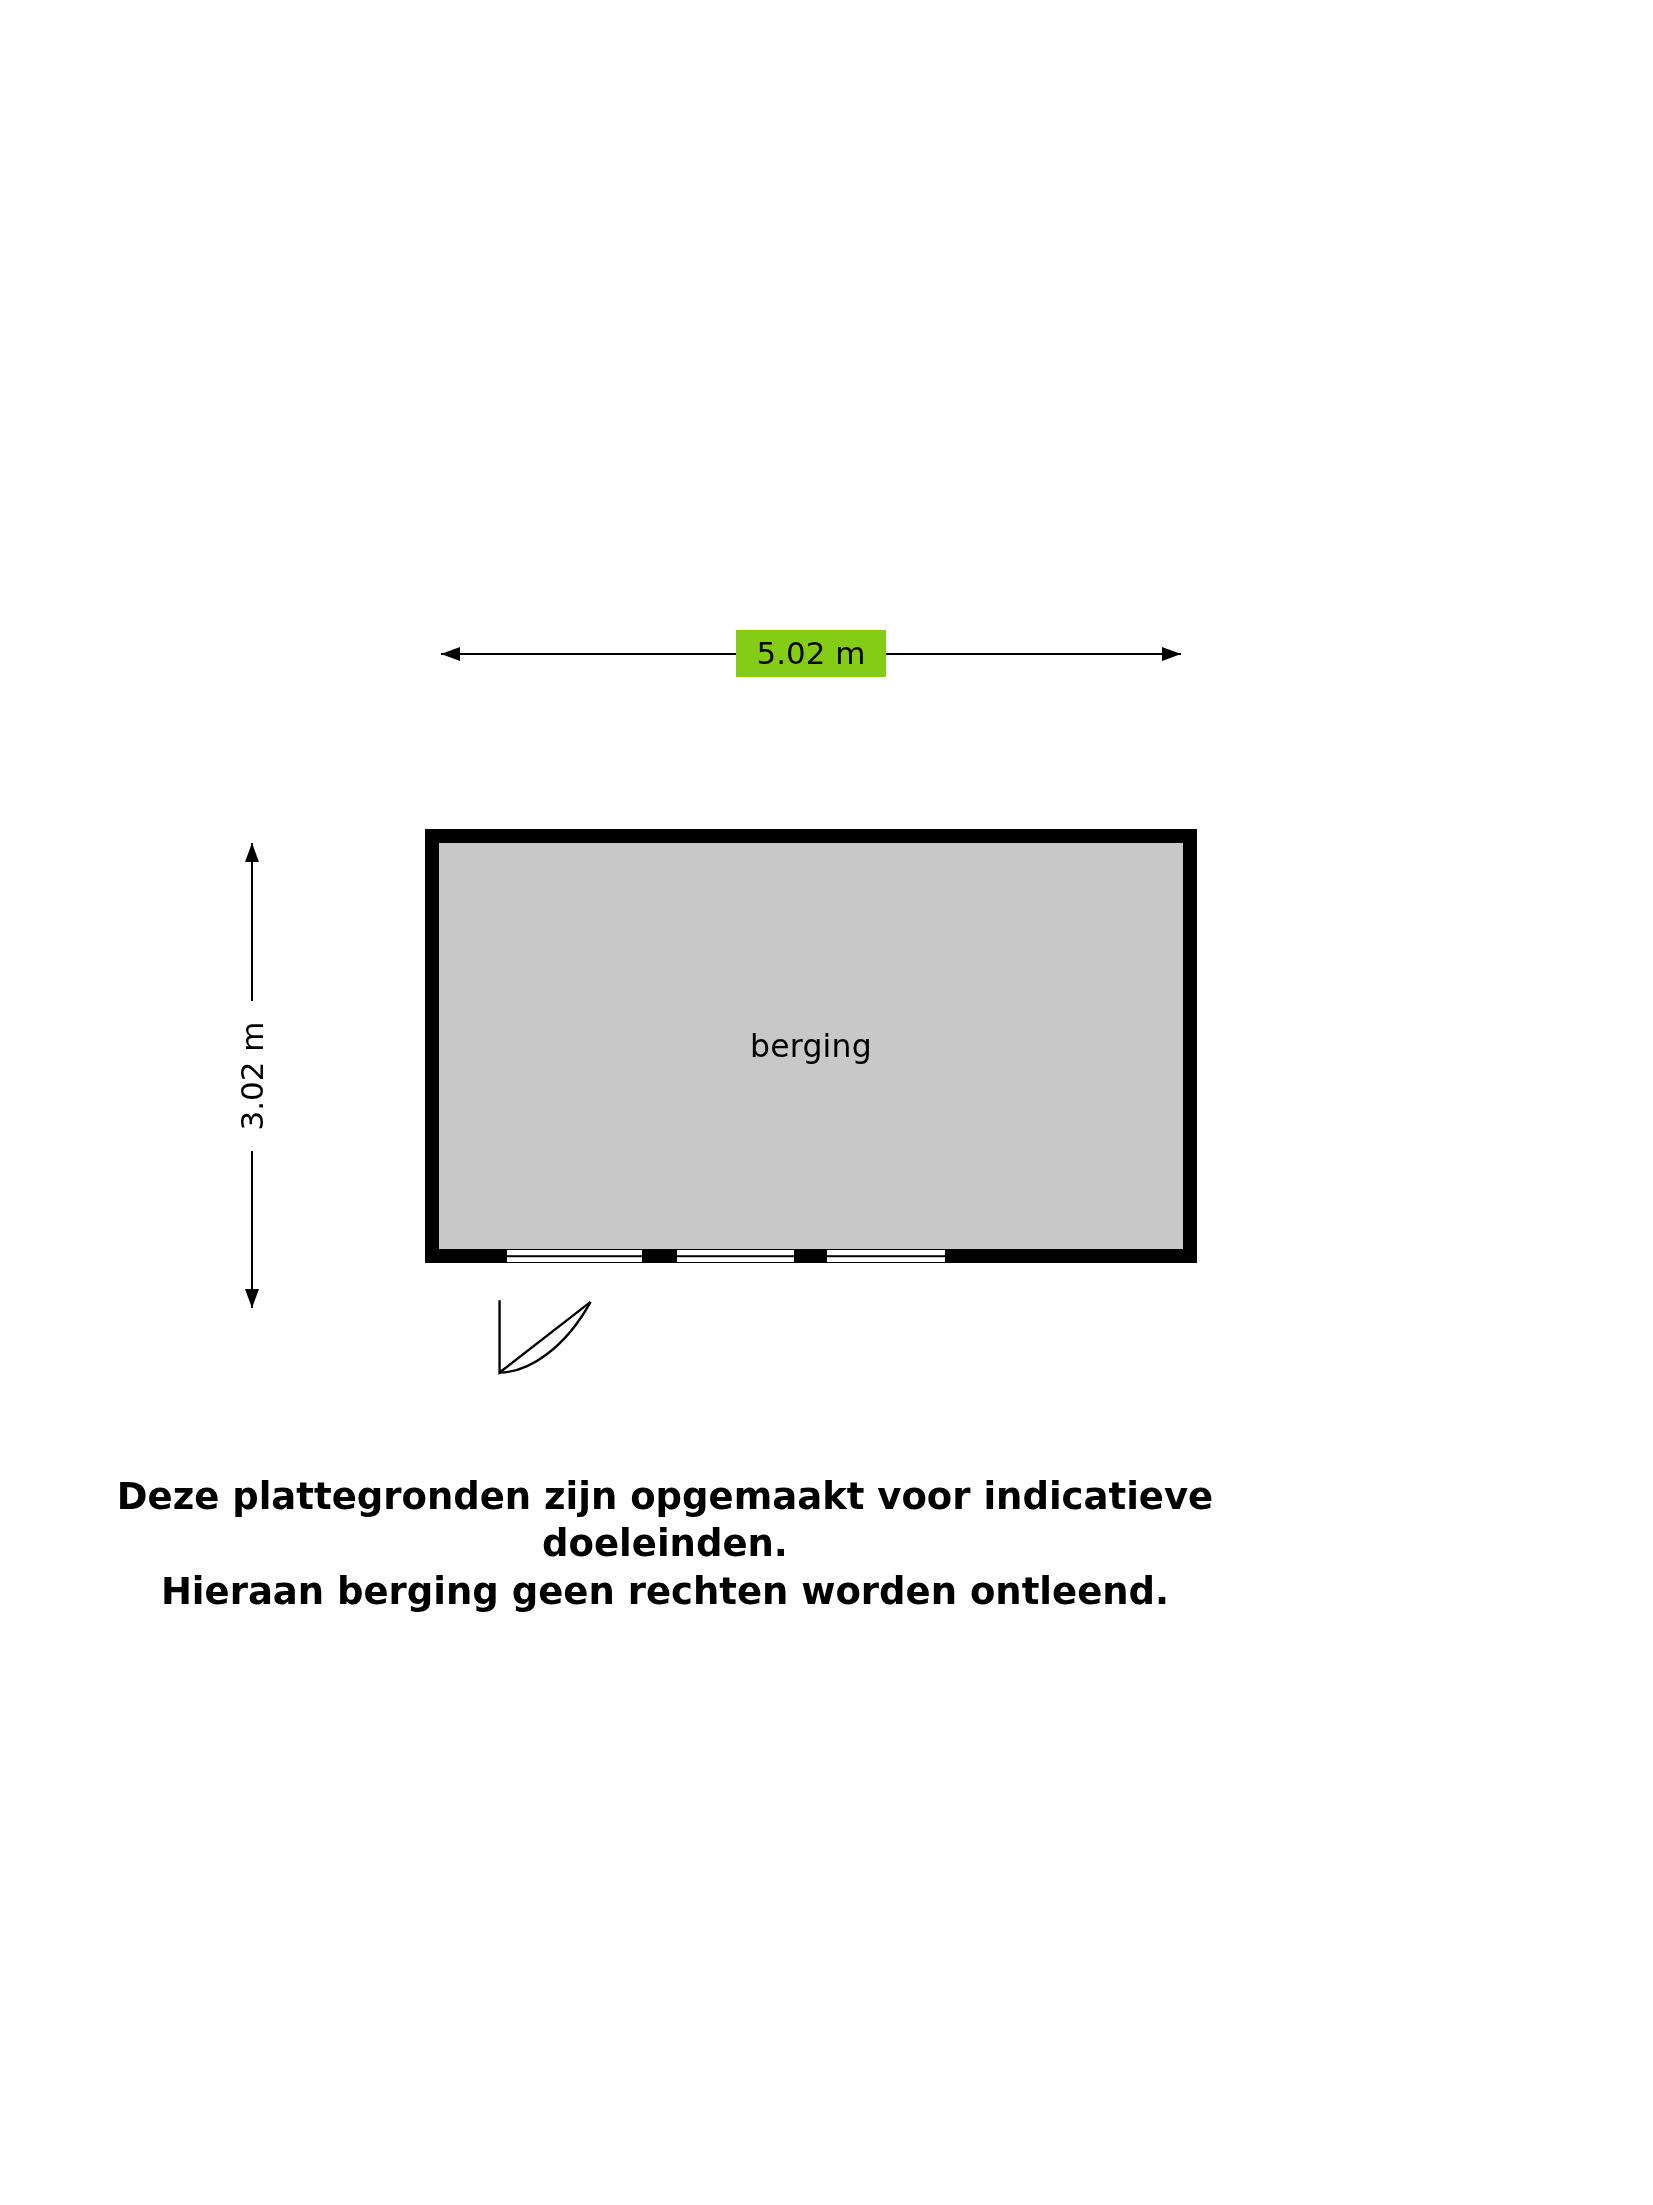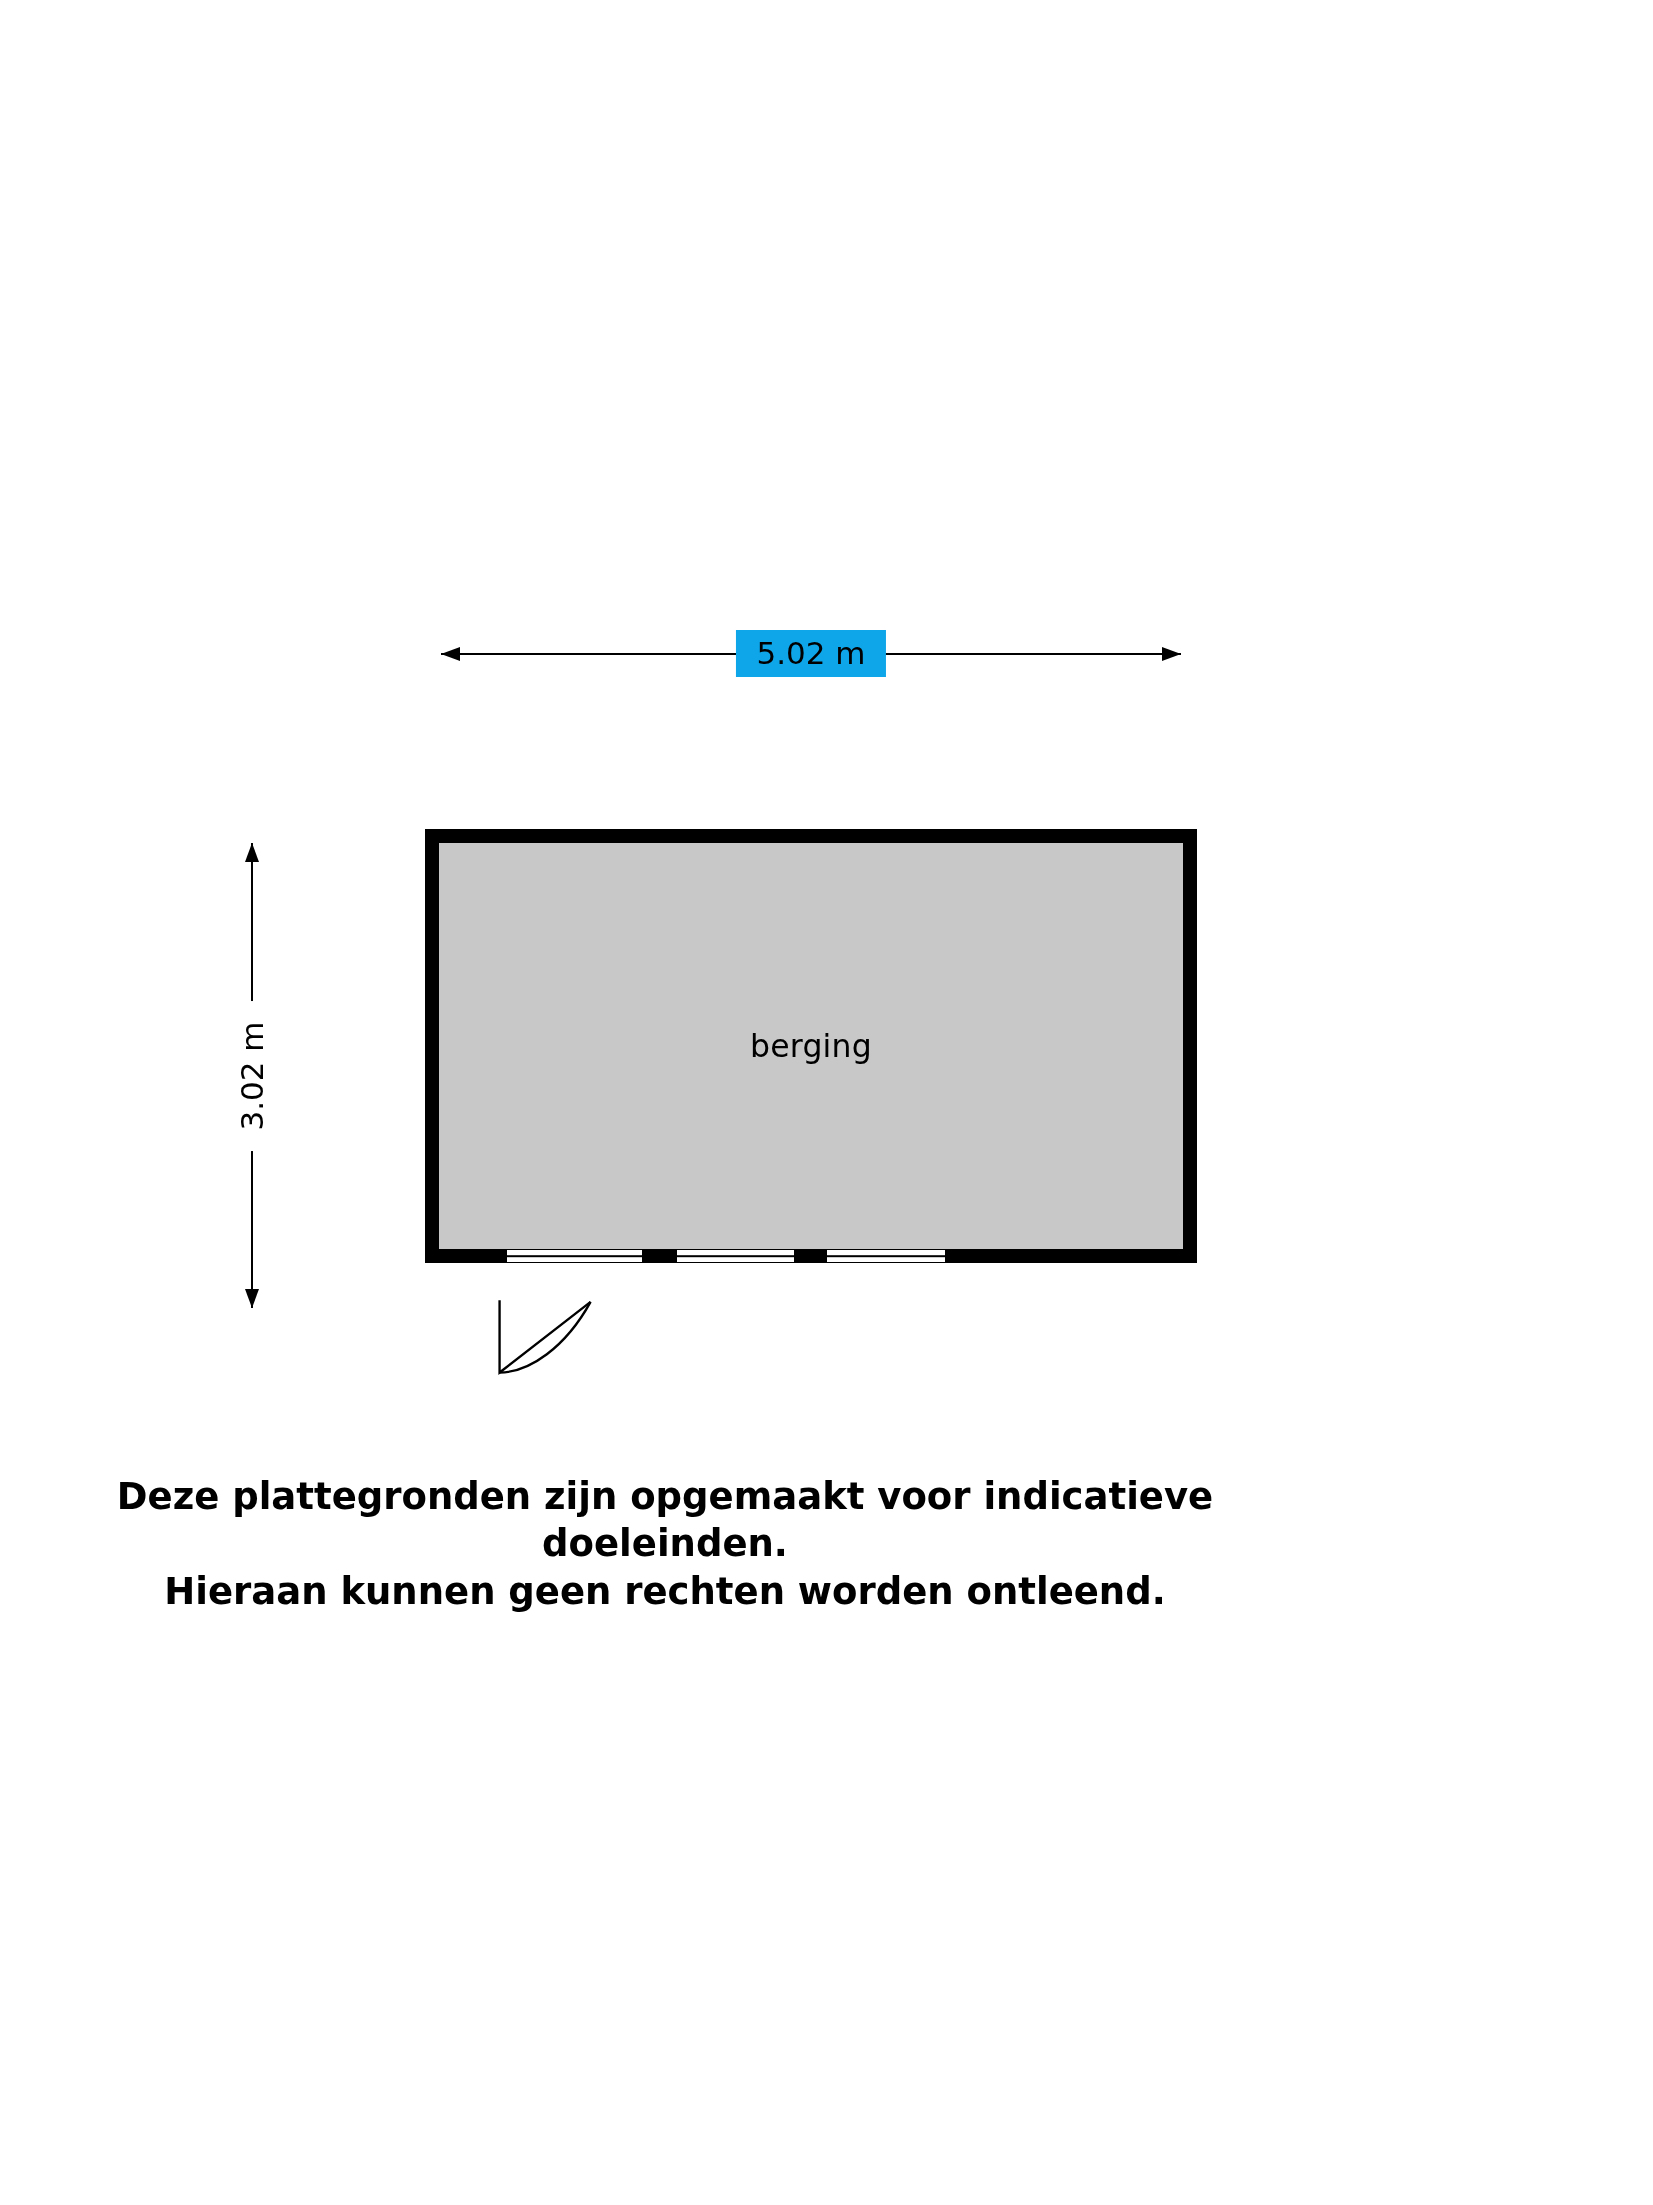--- a/index.html
+++ b/index.html
@@ -37,21 +37,21 @@
     top: 23px;
     width: 100%;
     height: 2.4px;
     background: #000;
   }
   .dim-h .label {
     position: absolute;
     left: 50%;
     top: 0px;
     transform: translateX(-50%);
-    background: #0ea5e9;
+    background: #84cc16;
     padding: 0 20.5px;
     font-size: 31px;
     color: #000;
     line-height: 47px;
     white-space: nowrap;
   }
   .arrow-left, .arrow-right {
     position: absolute;
     top: 24px;
     width: 0;
@@ -230,17 +230,17 @@
 
   <div class="door">
     <svg width="102" height="87" viewBox="0 0 130 110" fill="none" xmlns="http://www.w3.org/2000/svg">
       <path d="M2 0 L2 92 L118 2" stroke="#000" stroke-width="3" fill="none"></path>
       <path d="M2 92 C 40 92, 86 60, 118 2" stroke="#000" stroke-width="3" fill="none"></path>
     </svg>
   </div>
 
   <div class="disclaimer">
     <span class="l1">Deze plattegronden zijn opgemaakt voor indicatieve doeleinden.</span>
-    <span class="l2">Hieraan kunnen geen rechten worden ontleend.</span>
+    <span class="l2">Hieraan berging geen rechten worden ontleend.</span>
   </div>
 
 </div>
 
 
 </body></html>

